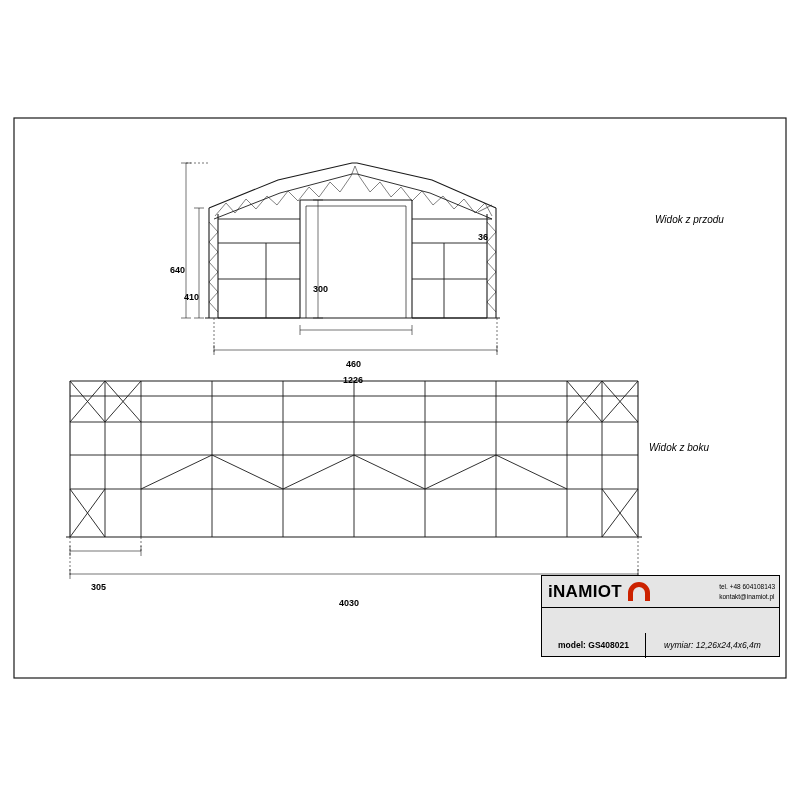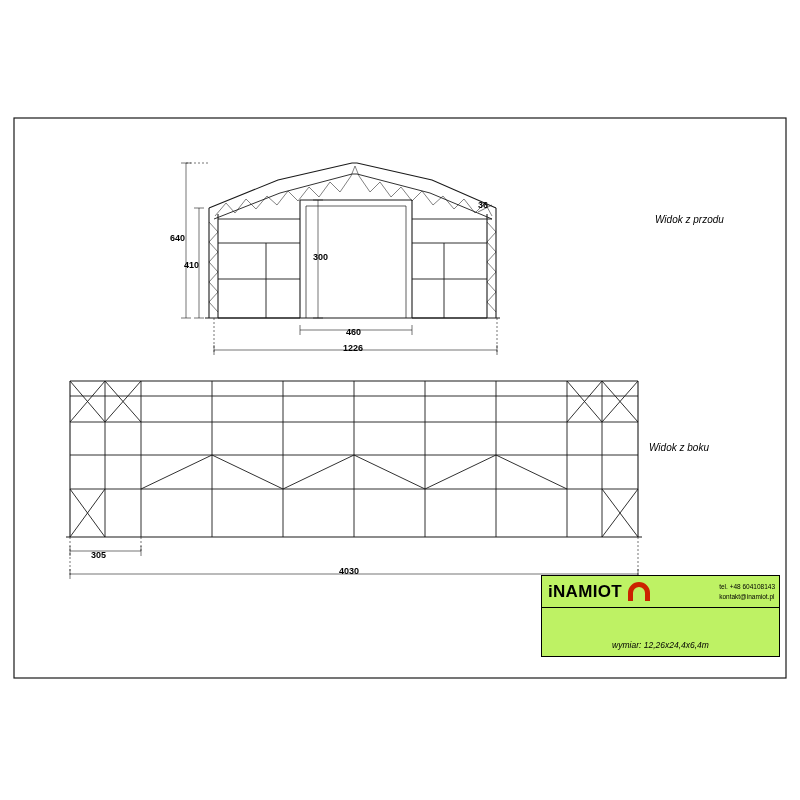--- a/index.html
+++ b/index.html
@@ -22,35 +22,36 @@
   }
   .label {
     position: absolute;
     font-family: "Liberation Sans", sans-serif;
     color: #000;
     white-space: nowrap;
   }
   .dim {
     font-size: 9px;
     font-weight: bold;
+    margin-top: 32px;
   }
   .viewname {
     font-size: 10px;
     font-style: italic;
   }
   
   #titleblock {
     position: absolute;
     left: 541px;
     top: 575px;
     width: 239px;
     height: 82px;
     border: 1.2px solid #000;
     box-sizing: border-box;
-    background: #bef264;
+    background: #e5e5e5;
   }
   .tb-row {
     position: absolute;
     left: 0;
     width: 100%;
     box-sizing: border-box;
   }
   #tb-logo-row {
     top: 0;
     height: 32px;
@@ -337,17 +338,20 @@
       <svg width="26" height="20" viewBox="0 0 26 20">
         <path d="M2 19 L2 11 A11 11 0 0 1 24 11 L24 19 L19 19 L19 11 A6 6 0 0 0 7 11 L7 19 Z" fill="#cc2200"></path>
       </svg>
     </div>
     <div id="tb-contact">
       <div>tel. +48 604108143</div>
       <div>kontakt@inamiot.pl</div>
     </div>
   </div>
   <div class="tb-row" id="tb-model-row">
+    <div id="tb-model-cell">
+      <span id="tb-model">model: GS408021</span>
+    </div>
     <div id="tb-size-cell">
       <span id="tb-size">wymiar: 12,26x24,4x6,4m</span>
     </div>
   </div>
 </div>
 
 </body></html>

